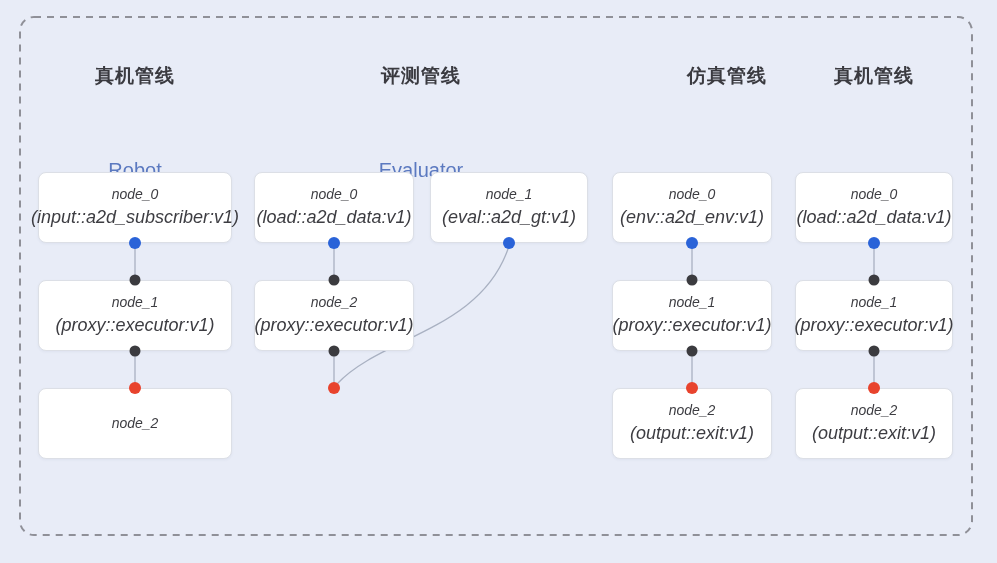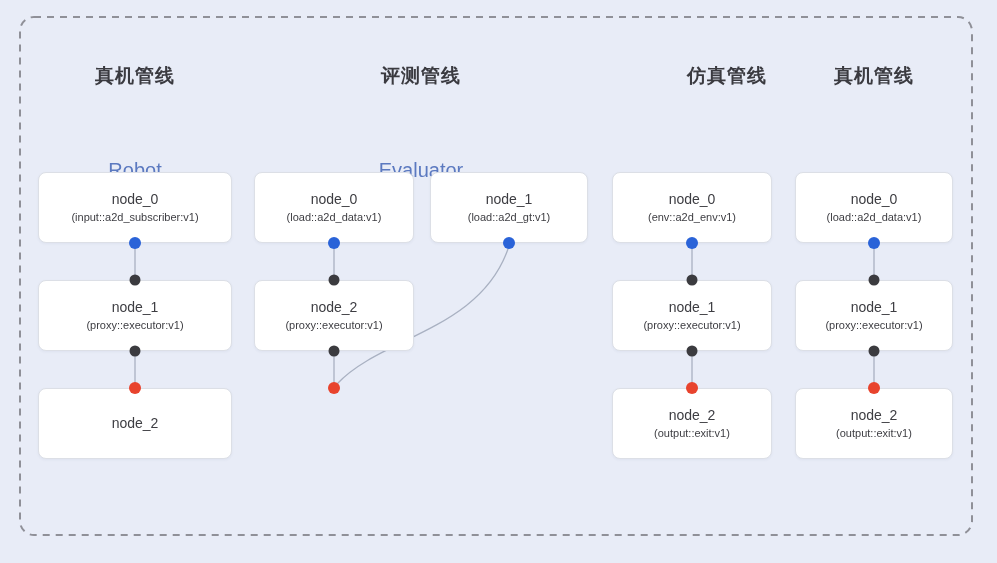--- a/index.html
+++ b/index.html
@@ -12,24 +12,24 @@
   svg.layer{position:absolute;left:0;top:0;pointer-events:none;}
   svg.edges{z-index:1;}
   svg.ports{z-index:3;}
   .node{
     position:absolute;height:71px;z-index:2;
     background:#ffffff;
     border:1px solid #dcdfe6;
     border-radius:8px;
     box-shadow:0 1px 3px rgba(40,50,90,0.05);
     display:flex;flex-direction:column;align-items:center;justify-content:center;
-    gap:4px;box-sizing:border-box;
+    gap:4px;box-sizing:border-box;font-style:italic;
   }
   .node-name{font-size:14px;color:#3d3d42;line-height:1.2;}
-  .node-impl{font-size:11px;color:#3d3d42;line-height:1.2;}
+  .node-impl{font-size:18px;color:#3d3d42;line-height:1.2;}
   .hdr-zh{
     position:absolute;top:63px;width:200px;z-index:2;
     text-align:center;font-size:19px;font-weight:700;
     color:#3a3a40;letter-spacing:1px;
   }
   .hdr-en{
     position:absolute;top:123px;width:200px;z-index:2;
     text-align:center;font-size:20px;color:#5b79c0;margin-top:36px;
   }
 </style>
@@ -71,21 +71,21 @@
   <div class="node" style="left:38px;top:388px;width:194px">
     <div class="node-name">node_2</div>
   </div>
 
   <div class="node" style="left:254px;top:172px;width:160px">
     <div class="node-name">node_0</div>
     <div class="node-impl">(load::a2d_data:v1)</div>
   </div>
   <div class="node" style="left:430px;top:172px;width:158px">
     <div class="node-name">node_1</div>
-    <div class="node-impl">(load::a2d_gt:v1)</div>
+    <div class="node-impl">(eval::a2d_gt:v1)</div>
   </div>
   <div class="node" style="left:254px;top:280px;width:160px">
     <div class="node-name">node_2</div>
     <div class="node-impl">(proxy::executor:v1)</div>
   </div>
 
   <div class="node" style="left:612px;top:172px;width:160px">
     <div class="node-name">node_0</div>
     <div class="node-impl">(env::a2d_env:v1)</div>
   </div>

